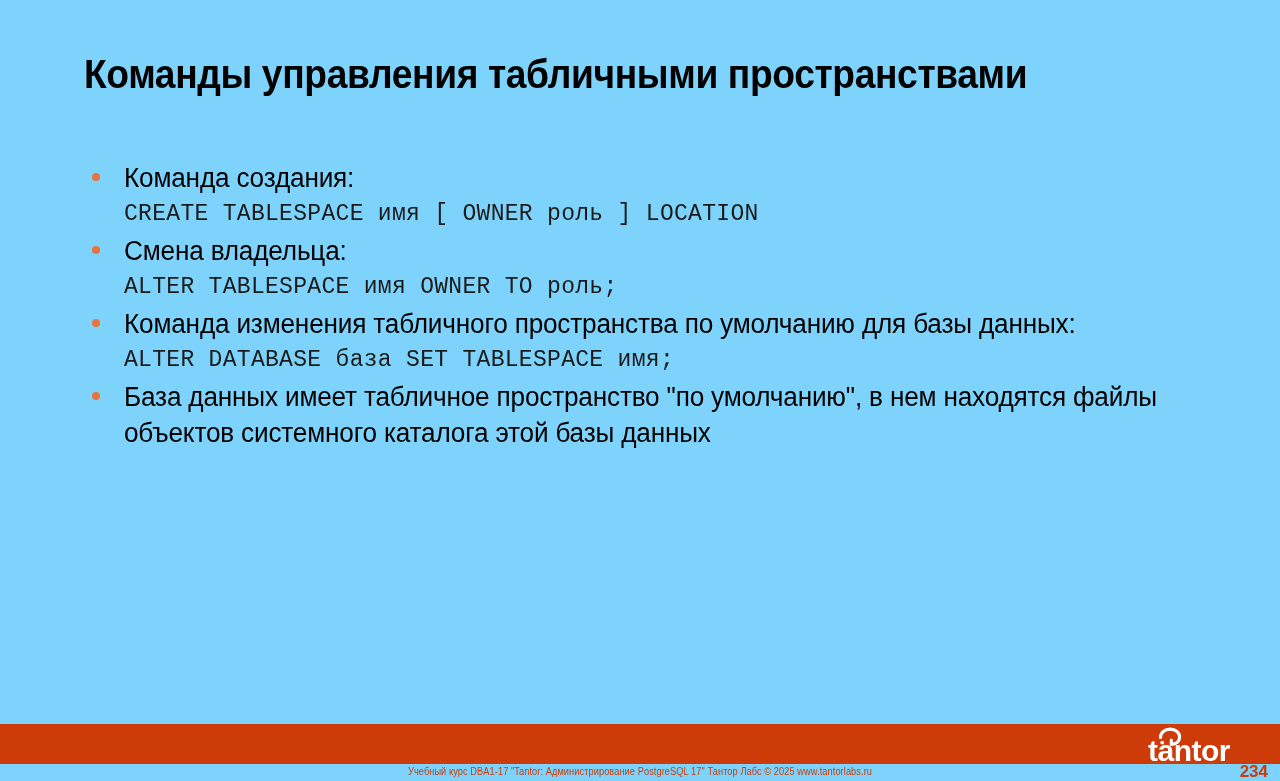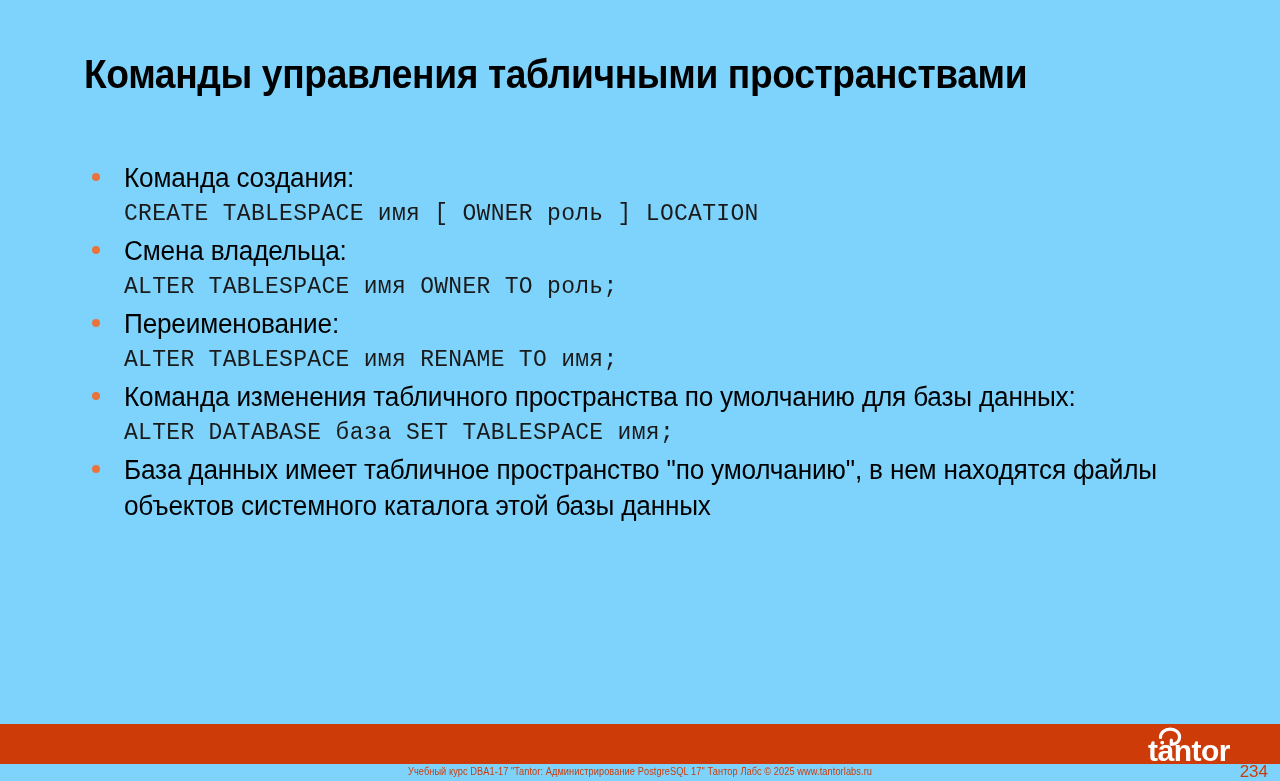--- a/index.html
+++ b/index.html
@@ -109,20 +109,21 @@
     white-space: nowrap;
   }
 
   .page-number {
     position: absolute;
     right: 12px;
     top: 762px;
     font-size: 17px;
     color: #cc3b08;
     line-height: 19px;
+    font-weight: bold;
   }
 
   
   .logo {
     position: absolute;
     left: 1148px;
     top: 726px;
     width: 120px;
     height: 38px;
     text-align: center;
@@ -143,25 +144,20 @@
       <div class="bullet-text">Команда создания:</div>
       <div class="code-line">CREATE TABLESPACE имя [ OWNER роль ] LOCATION</div>
     </div>
 
     <div class="bullet-block">
       <span class="bullet-dot" style="top:13px;"></span>
       <div class="bullet-text">Смена владельца:</div>
       <div class="code-line">ALTER TABLESPACE имя OWNER TO роль;</div>
     </div>
 
-    <div class="bullet-block">
-      <span class="bullet-dot" style="top:13px;"></span>
-      <div class="bullet-text">Переименование:</div>
-      <div class="code-line">ALTER TABLESPACE имя RENAME TO имя;</div>
-    </div>
 
     <div class="bullet-block">
       <span class="bullet-dot" style="top:13px;"></span>
       <div class="bullet-text wrap">Команда изменения табличного пространства по умолчанию для базы данных:</div>
       <div class="code-line">ALTER DATABASE база SET TABLESPACE имя;</div>
     </div>
 
     <div class="bullet-block">
       <span class="bullet-dot" style="top:13px;"></span>
       <div class="bullet-text wrap">База данных имеет табличное пространство "по умолчанию", в нем находятся файлы объектов системного каталога этой базы данных</div>

